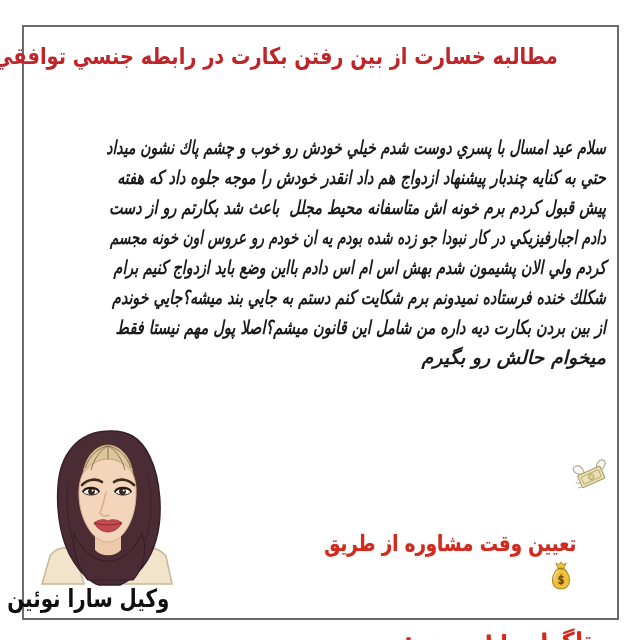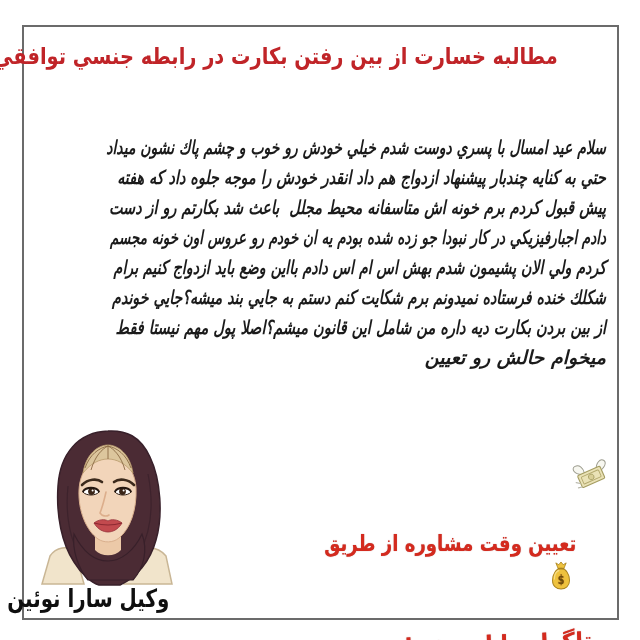--- a/index.html
+++ b/index.html
@@ -51,21 +51,21 @@
   <div id="title" class="abs fitw" style="transform-origin: center center; transform: scaleX(0.843049);">مطالبه خسارت از بين رفتن بكارت در رابطه جنسي توافقي</div>
 
   <div id="body-text" class="abs">
     <div class="body-line fitw" style="transform-origin: right center; transform: scaleX(0.735632);">سلام عيد امسال با پسري دوست شدم خيلي خودش رو خوب و چشم پاك نشون ميداد</div>
     <div class="body-line fitw" style="transform-origin: right center; transform: scaleX(0.755906);">حتي به كنايه چندبار پيشنهاد ازدواج هم داد انقدر خودش را موجه جلوه داد كه هفته</div>
     <div class="body-line fitw" style="transform-origin: right center; transform: scaleX(0.758893);">پيش قبول كردم برم خونه اش متاسفانه محيط مجلل  باعث شد بكارتم رو از دست</div>
     <div class="body-line fitw" style="transform-origin: right center; transform: scaleX(0.711111);">دادم اجبارفيزيكي در كار نبودا جو زده شده بودم يه ان خودم رو عروس اون خونه مجسم</div>
     <div class="body-line fitw" style="transform-origin: right center; transform: scaleX(0.746114);">كردم ولي الان پشيمون شدم بهش اس ام اس دادم بااين وضع بايد ازدواج كنيم برام</div>
     <div class="body-line fitw" style="transform-origin: right center; transform: scaleX(0.749025);">شكلك خنده فرستاده نميدونم برم شكايت كنم دستم به جايي بند ميشه؟جايي خوندم</div>
     <div class="body-line fitw" style="transform-origin: right center; transform: scaleX(0.76494);">از بين بردن بكارت ديه داره من شامل اين قانون ميشم؟اصلا پول مهم نيستا فقط</div>
-    <div class="body-line fitw">ميخوام حالش رو تعيين</div>
+    <div class="body-line fitw">ميخوام حالش رو بگيرم</div>
   </div>
 
   <div id="illustration" class="abs">
     <svg viewBox="0 0 140 158" width="140" height="158">
 
       <path d="M4,156 L12,128 C18,119 30,117 37,124 L46,156 Z" fill="#f1e4cb" stroke="#c9b695" stroke-width="1.5"></path>
       <path d="M86,156 L93,130 C102,117 119,117 128,128 L134,156 Z" fill="#f1e4cb" stroke="#c9b695" stroke-width="1.5"></path>
 
       <path d="M70,3 C40,4 22,26 20,58 C18,88 24,116 36,134 C44,147 54,155 61,157 L82,157 C98,150 112,134 118,112 C125,88 123,52 112,29 C102,8 88,2 70,3 Z" fill="#4b2b34" stroke="#38202a" stroke-width="1.5"></path>
       <path d="M30,58 C27,88 33,114 44,132" fill="none" stroke="#38202a" stroke-width="1.2" opacity="0.7"></path>

